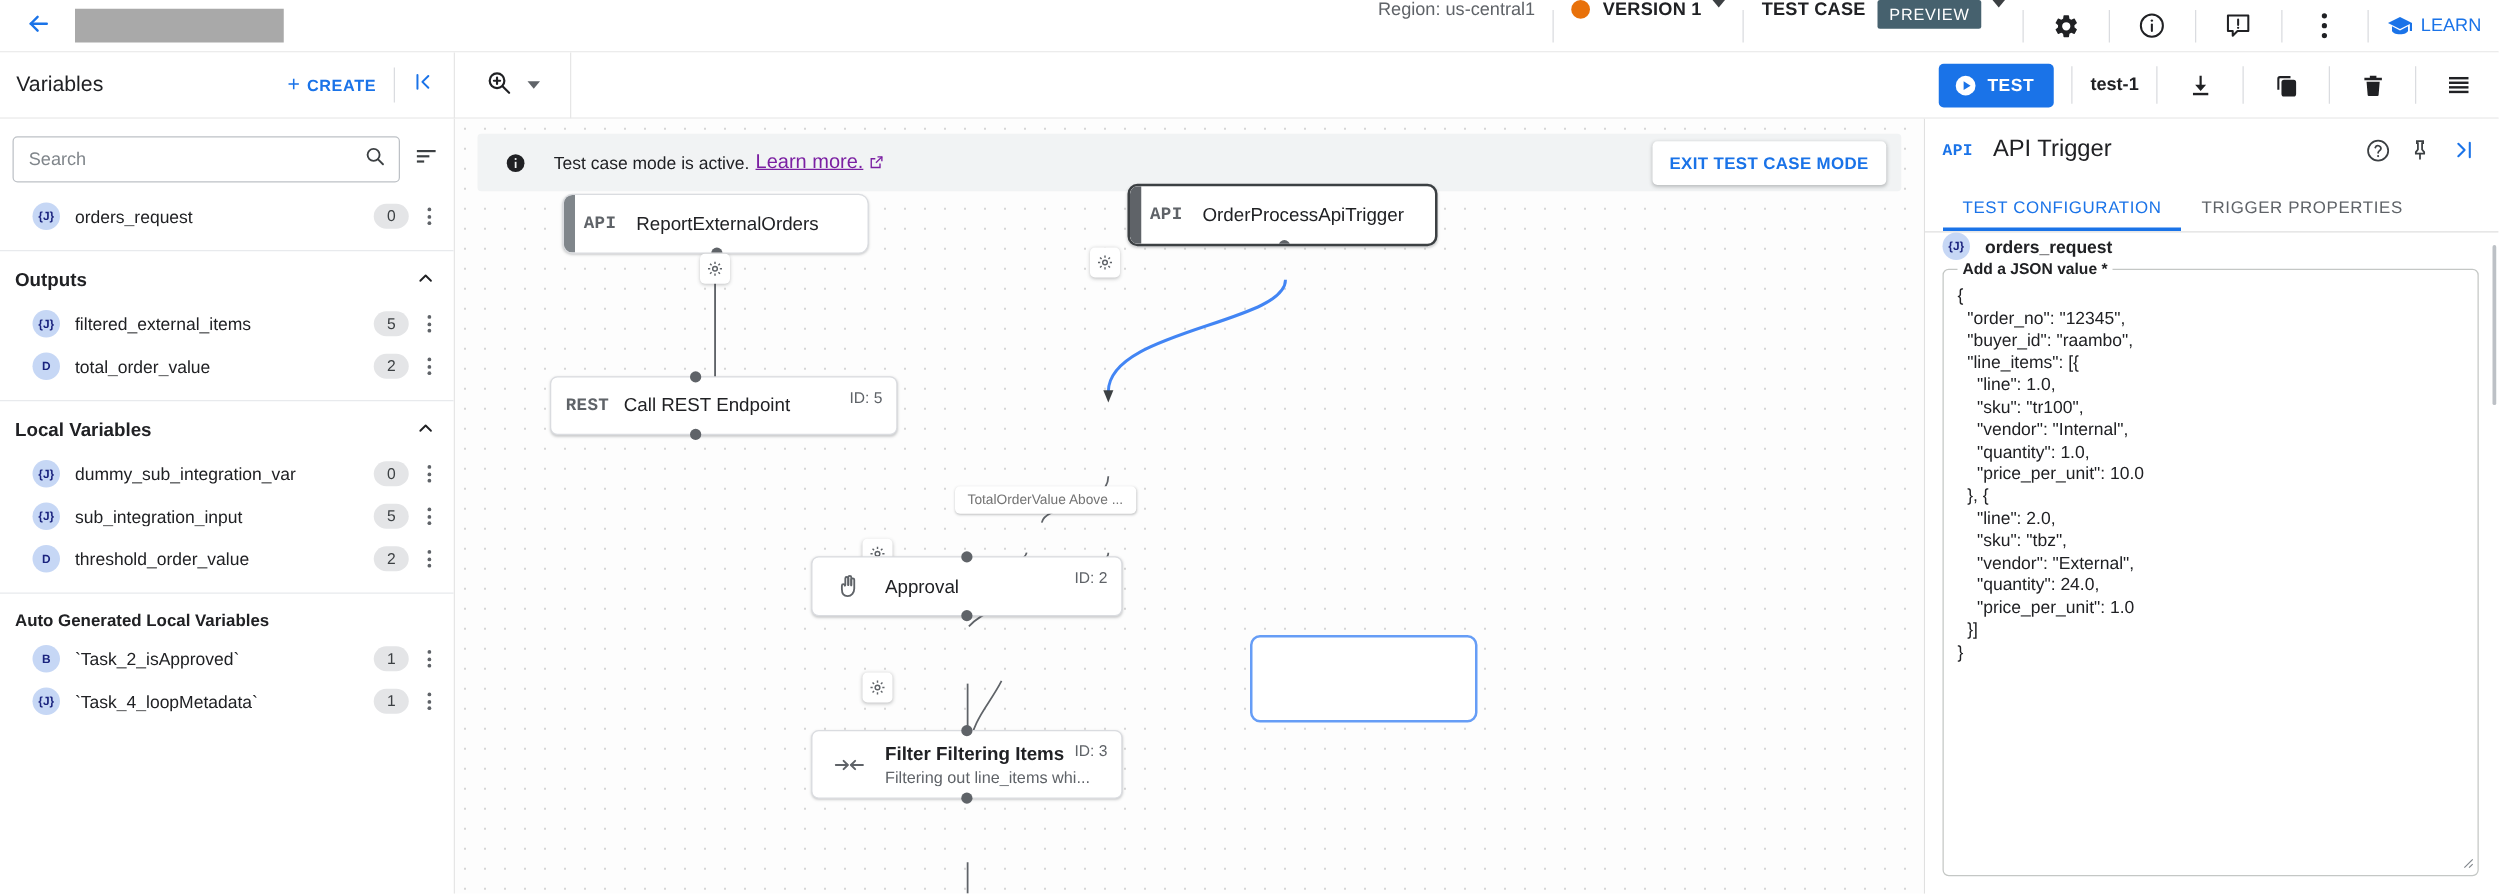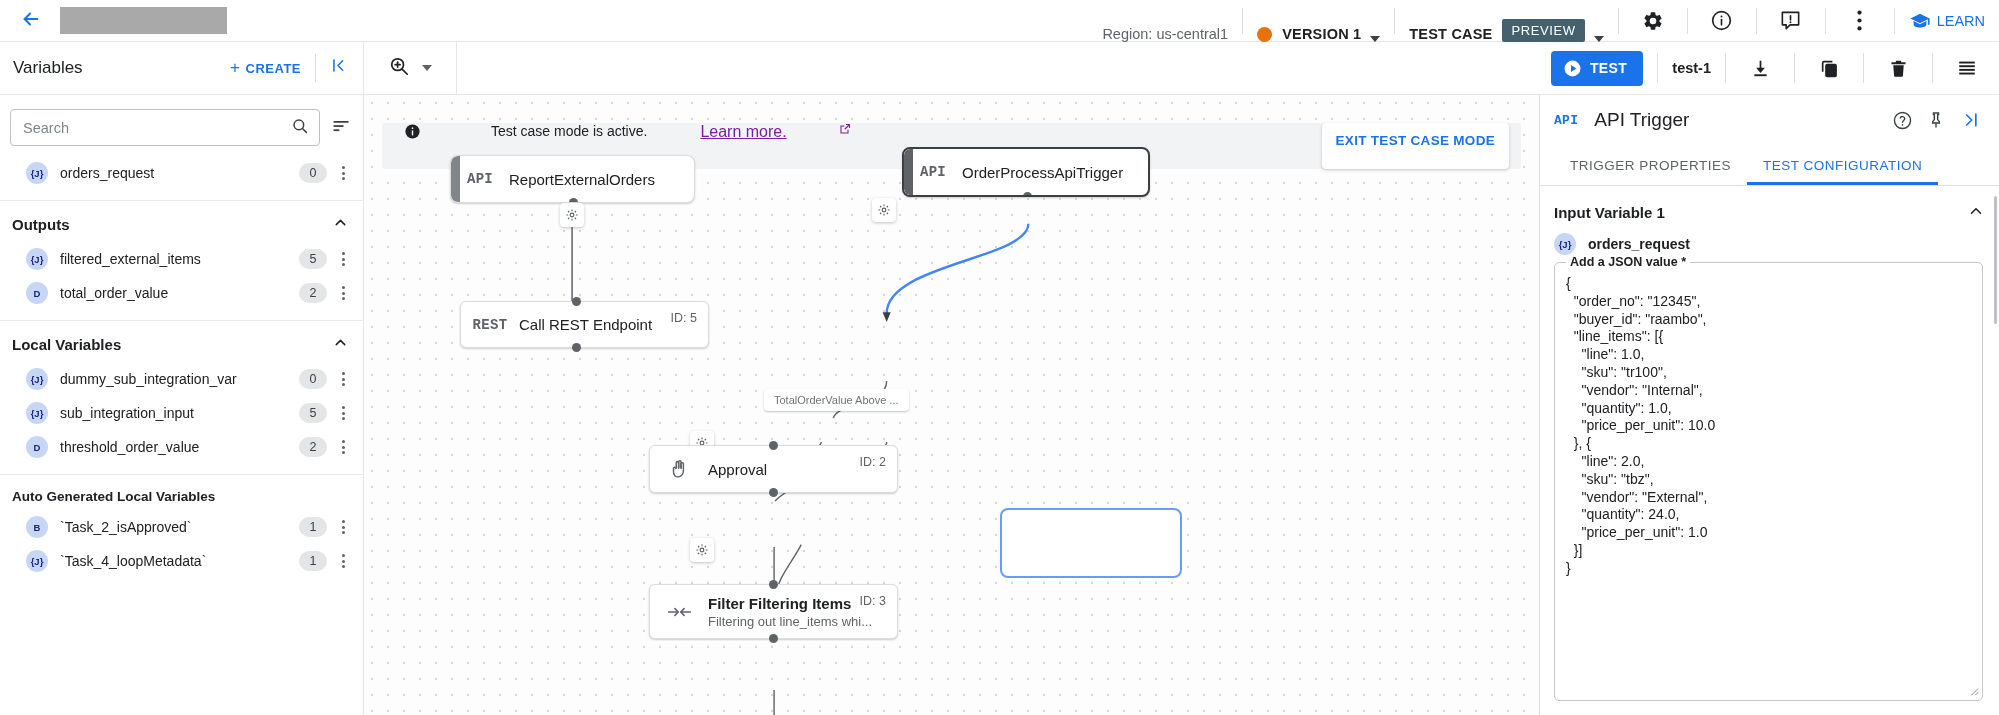--- a/index.html
+++ b/index.html
@@ -12,21 +12,21 @@
   .app { position: relative; width: 1999px; height: 715px; display: flex; flex-direction: column; }
 
   
   .topbar {
     height: 42px; flex: 0 0 42px; display: flex; align-items: center;
     background: #fff; border-bottom: 1px solid #e6e6e6; padding: 0 14px;
   }
   .back-arrow { color: #1a73e8; font-size: 23px; line-height: 1; padding: 0 10px 0 6px; cursor: pointer; }
   .title-redaction { width: 167px; height: 27px; background: #a9a9a9; margin-left: 8px; }
   .topbar-spacer { flex: 1; }
-  .tb-group { display: flex; align-items: flex-end; height: 42px; }
+  .tb-group { display: flex; align-items: flex-start; height: 42px; }
   .tb-divider { width: 1px; height: 26px; background: #dadce0; margin: 0 14px; }
   .region-text { font-size: 14.5px; color: #5f6368; white-space: nowrap; }
   .version-dot { width: 15px; height: 15px; border-radius: 50%; background: #e8710a; margin-right: 10px; }
   .version-text { font-size: 14.5px; font-weight: bold; color: #202124; letter-spacing: .2px; white-space: nowrap; }
   .caret { width: 0; height: 0; border-left: 5px solid transparent; border-right: 5px solid transparent;
            border-top: 6px solid #3c4043; margin-left: 9px; }
   .testcase-text { font-size: 14.5px; font-weight: bold; color: #202124; letter-spacing: .2px; white-space: nowrap; }
   .preview-badge {
     background: #46616e; color: #ffffff; font-size: 13px; letter-spacing: .6px;
     padding: 4px 9px; margin-left: 10px; border-radius: 2px; white-space: nowrap;
@@ -88,22 +88,22 @@
                justify-content: center; padding: 0 8px; margin-right: 6px; }
   .kebab { width: 20px; display: flex; flex-direction: column; align-items: center;
            gap: 2.5px; cursor: pointer; padding: 4px 0; }
   .kebab i { width: 3px; height: 3px; background: #5f6368; border-radius: 50%; display: block; }
   .sec-sub-title { font-size: 13.5px; font-weight: bold; color: #202124; padding: 14px 14px 6px 12px; }
 
   
   .canvas { flex: 1; position: relative; background-color: #fdfdfd;
             background-image: radial-gradient(#d6d6d6 1px, transparent 1px);
             background-size: 16px 16px; overflow: hidden; }
-  .banner { position: absolute; left: 18px; top: 28px; right: 18px; height: 46px;
-            background: #f1f3f4; border-radius: 3px; display: flex; padding: 0 12px 0 22px; gap: 48px; }
+  .banner { position: absolute; left: 18px; top: 12px; right: 18px; height: 46px;
+            background: #f1f3f4; border-radius: 3px; display: flex; align-items: center; padding: 0 12px 0 22px; }
   .banner-icon { margin-right: 22px; display: flex; }
   .banner-text { font-size: 14px; color: #202124; }
   .banner-link { color: #7b1fa2; text-decoration: underline; cursor: pointer; }
   .banner-spacer { flex: 1; }
   .exit-btn { background: #fff; color: #1a73e8; font-size: 13.5px; font-weight: bold;
               letter-spacing: .3px; padding: 10px 14px; border-radius: 4px;
               box-shadow: 0 1px 3px rgba(60,64,67,.3); cursor: pointer; white-space: nowrap; }
 
   .node { position: absolute; background: #fff; border: 1px solid #dadce0; border-radius: 6px;
           box-shadow: 0 1px 2px rgba(60,64,67,.25); display: flex; align-items: center; cursor: pointer; }
@@ -519,21 +519,21 @@
             <path d="M12 2.4v3M12 18.6v3M2.4 12h3M18.6 12h3M5.2 5.2l2.1 2.1M16.7 16.7l2.1 2.1M18.8 5.2l-2.1 2.1M7.3 16.7l-2.1 2.1"></path>
           </svg>
       </div>
       <div class="gear-chip" style="left:326px; top:443px;">
         <svg width="14" height="14" viewBox="0 0 24 24" fill="none" stroke="#5f6368" stroke-width="2">
             <circle cx="12" cy="12" r="3.2"></circle>
             <path d="M12 2.4v3M12 18.6v3M2.4 12h3M18.6 12h3M5.2 5.2l2.1 2.1M16.7 16.7l2.1 2.1M18.8 5.2l-2.1 2.1M7.3 16.7l-2.1 2.1"></path>
           </svg>
       </div>
 
-      <div class="node" style="left:96px; top:206px; width:249px; height:47px;">
+      <div class="node" style="left:76px; top:206px; width:278px; height:47px;">
         <span class="port" style="left:111px; top:-5px;"></span>
         <div class="node-icon">
           <span class="node-ico-text">REST</span>
         </div>
         <div class="node-body">
           <div class="node-title">Call REST Endpoint</div>
         </div>
         <span class="node-id">ID: 5</span>
         <span class="port" style="left:111px; bottom:-5px;"></span>
       </div>
@@ -597,32 +597,24 @@
         </span>
         <span class="rp-ico">
           <svg width="20" height="20" viewBox="0 0 24 24" fill="none" stroke="#1a73e8" stroke-width="2" stroke-linecap="round" stroke-linejoin="round">
               <polyline points="8 6 14 12 8 18"></polyline>
               <line x1="19" y1="5" x2="19" y2="19"></line>
             </svg>
         </span>
       </div>
 
       <div class="rp-tabs">
+        <div class="rp-tab active">TEST CONFIGURATION</div>
         <div class="rp-tab">TRIGGER PROPERTIES</div>
-        <div class="rp-tab active">TEST CONFIGURATION</div>
-      </div>
-
-      <div class="rp-section-head">
-        <span class="rp-section-title">Input Variable 1</span>
-        <span class="chev-up">
-          <svg width="18" height="18" viewBox="0 0 24 24" fill="none" stroke="#202124" stroke-width="2.1" stroke-linecap="round" stroke-linejoin="round">
-              <polyline points="6 15 12 9 18 15"></polyline>
-            </svg>
-        </span>
-      </div>
+      </div>
+
 
       <div class="iv-name-row">
         <span class="var-badge">{J}</span>
         <span class="iv-name">orders_request</span>
       </div>
 
       <div class="json-wrap">
         <span class="json-legend">Add a JSON value *</span>
         <div class="json-text">{
   "order_no": "12345",

